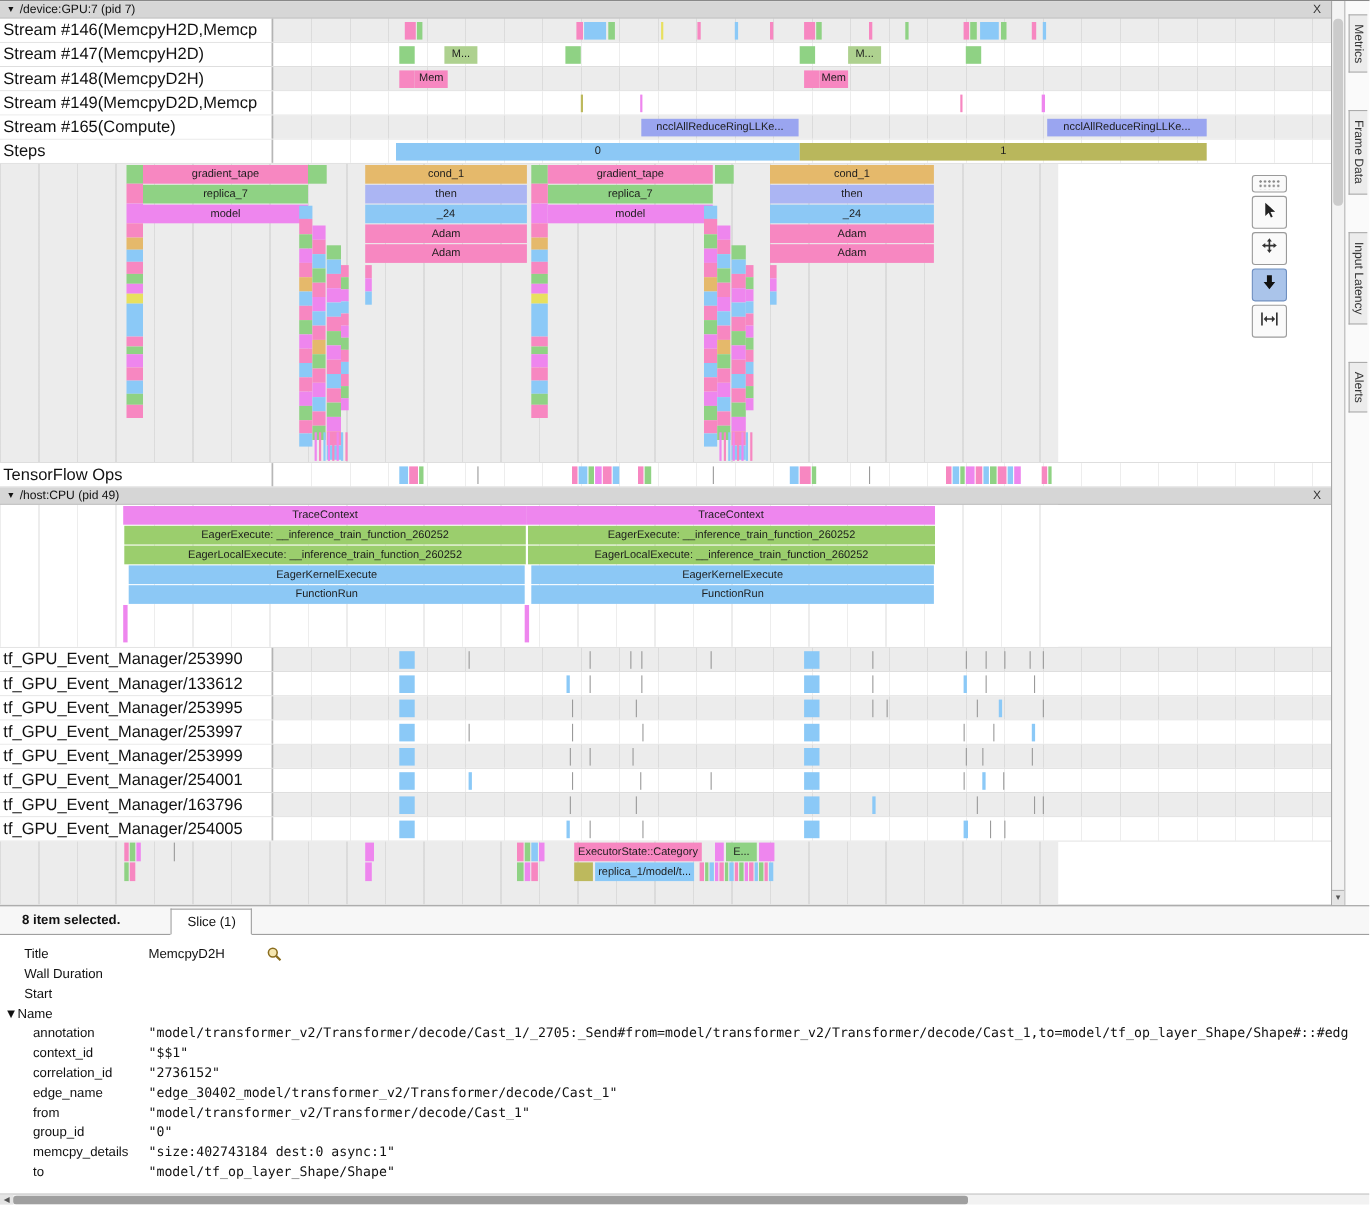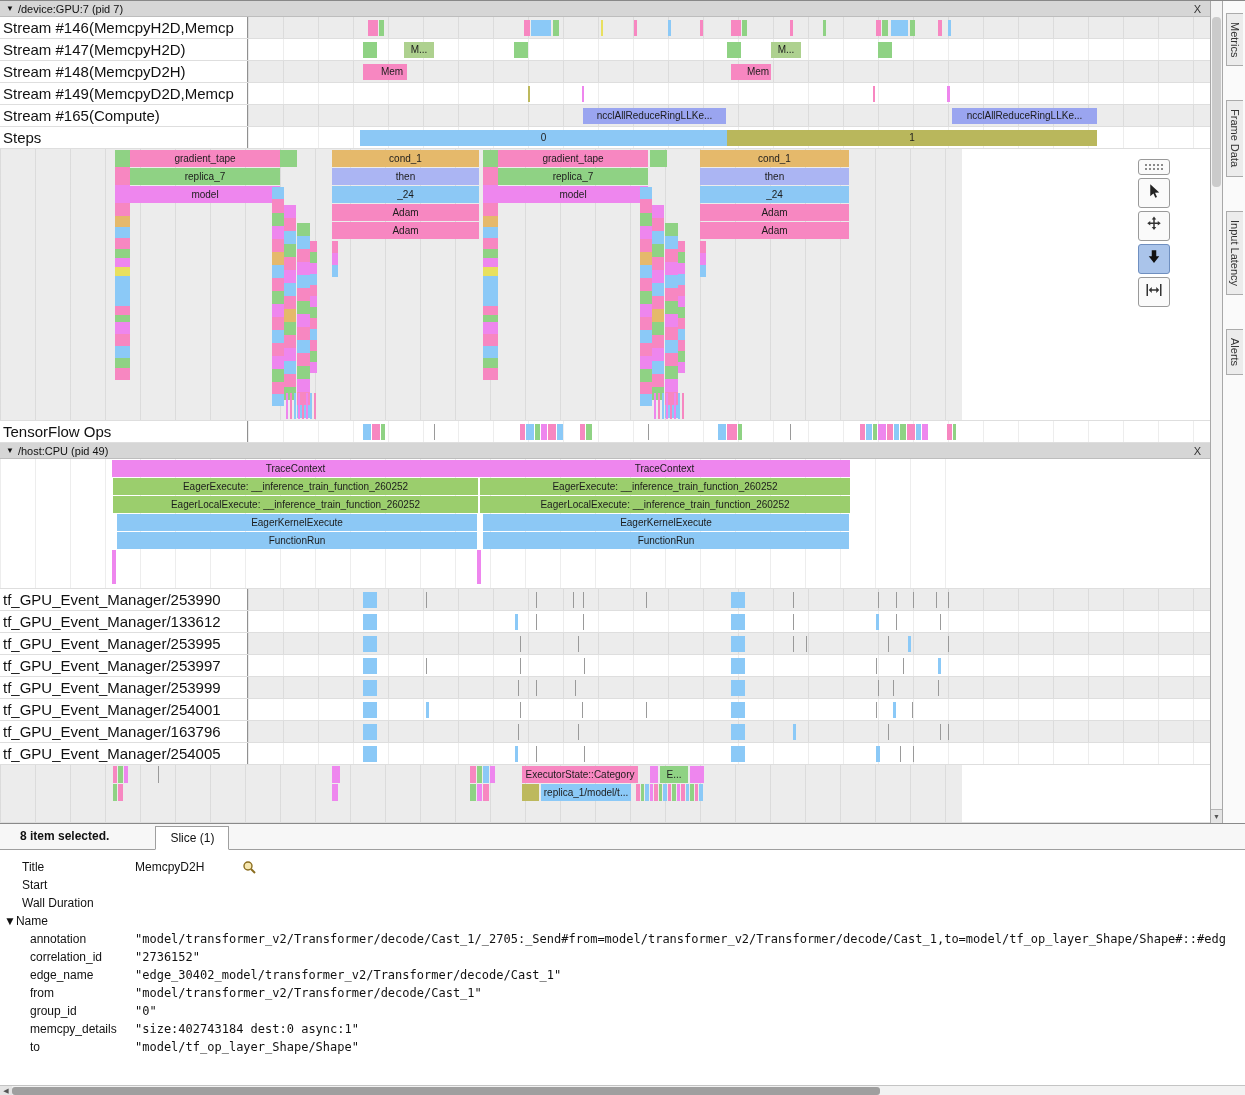--- a/index.html
+++ b/index.html
@@ -604,33 +604,37 @@
             <div class="dlabel">Title</div>
             <div class="dvalue">MemcpyD2H</div>
             <div class="mag">
               <svg width="14" height="14" viewBox="0 0 14 14">
                 <circle cx="6" cy="6" r="4" fill="#f6e7b0" stroke="#8a6d1f" stroke-width="1.4"></circle>
                 <line x1="9" y1="9" x2="13" y2="13" stroke="#8a6d1f" stroke-width="2"></line>
               </svg>
             </div>
           </div>
           <div class="drow">
+            <div class="dlabel">Wall Duration</div>
+            <div class="dvalue"></div>
+          </div>
+          <div class="drow">
             <div class="dlabel">Start</div>
             <div class="dvalue"></div>
           </div>
-          <div class="drow">
-            <div class="dlabel">Wall Duration</div>
-            <div class="dvalue"></div>
-          </div>
         </div>
       <div class="args-header">▼Name</div>
       <div id="args-rows">
           <div class="drow">
             <div class="dlabel arg">annotation</div>
             <div class="dvalue mono">"model/transformer_v2/Transformer/decode/Cast_1/_2705:_Send#from=model/transformer_v2/Transformer/decode/Cast_1,to=model/tf_op_layer_Shape/Shape#::#edg</div>
+          </div>
+          <div class="drow">
+            <div class="dlabel arg">context_id</div>
+            <div class="dvalue mono">"$$1"</div>
           </div>
           <div class="drow">
             <div class="dlabel arg">correlation_id</div>
             <div class="dvalue mono">"2736152"</div>
           </div>
           <div class="drow">
             <div class="dlabel arg">edge_name</div>
             <div class="dvalue mono">"edge_30402_model/transformer_v2/Transformer/decode/Cast_1"</div>
           </div>
           <div class="drow">

